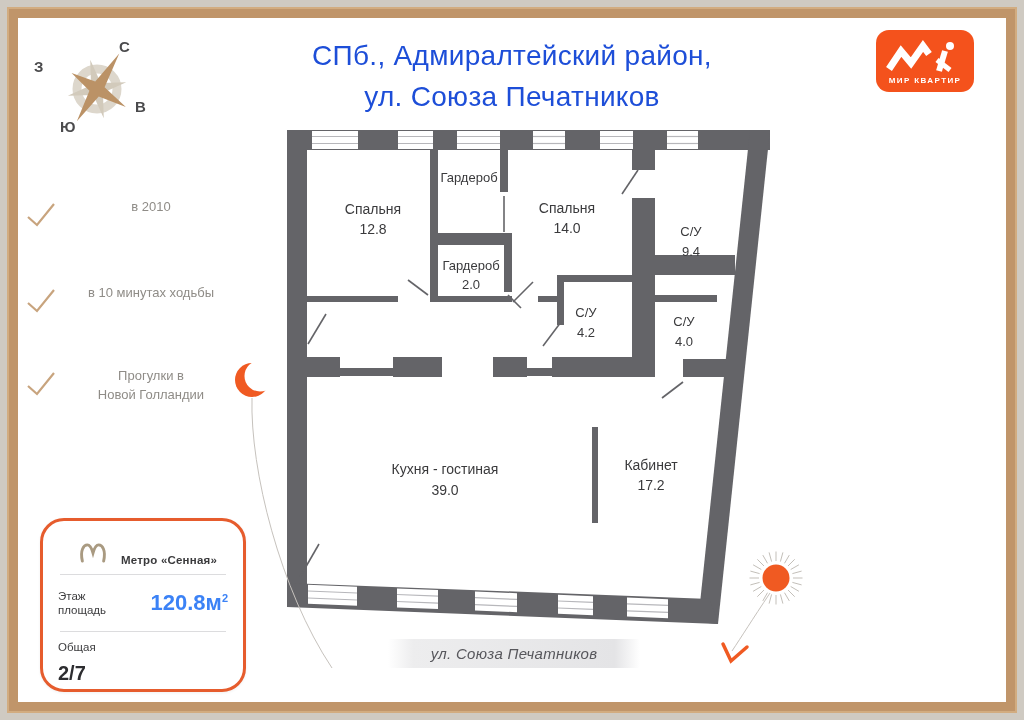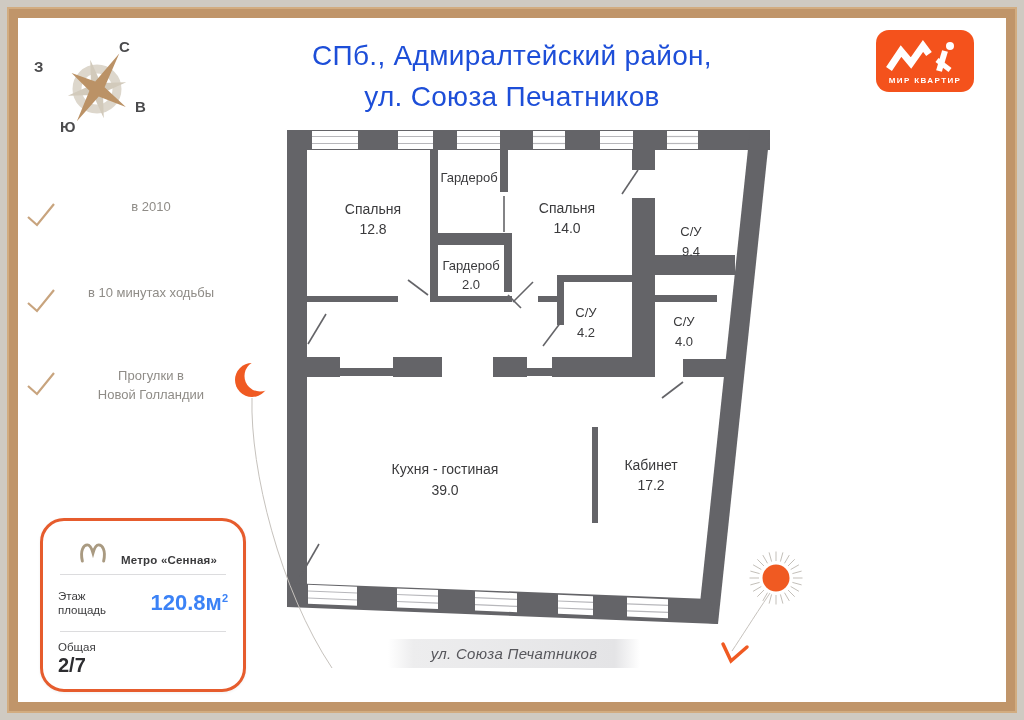--- a/index.html
+++ b/index.html
@@ -39,21 +39,21 @@
     box-shadow:0 1px 3px rgba(0,0,0,.06);}
   .card .row1{display:flex;align-items:flex-end;gap:13px;padding-left:20px;height:32px;}
   .card .metro-name{font-size:11.5px;font-weight:700;color:#3a3a3c;letter-spacing:.2px;}
   .card hr{border:none;border-top:1px solid #dcdcde;margin:8px 2px;}
   .card .row2{display:flex;align-items:center;justify-content:space-between;height:40px;}
   .card .lbl{font-size:11.5px;color:#3c3c3e;line-height:1.25;}
   .card .big{font-size:22px;font-weight:700;color:#3b82f6;}
   .card .big sup{font-size:11px;}
   .card .row3{display:flex;height:48px;margin-top:2px;}
   .card .col{flex:1;}
-  .card .col .val{font-size:20px;font-weight:700;color:#2d2d30;margin-top:0;}
+  .card .col .val{font-size:20px;font-weight:700;color:#2d2d30;margin-top:8px;}
   .card .colr{text-align:center;}
 </style>
 </head>
 <body>
 
 <div class="sheet"></div>
 <div class="inner-line"></div>
 
 <div class="title">
   <div>СПб., Адмиралтейский район,</div>

